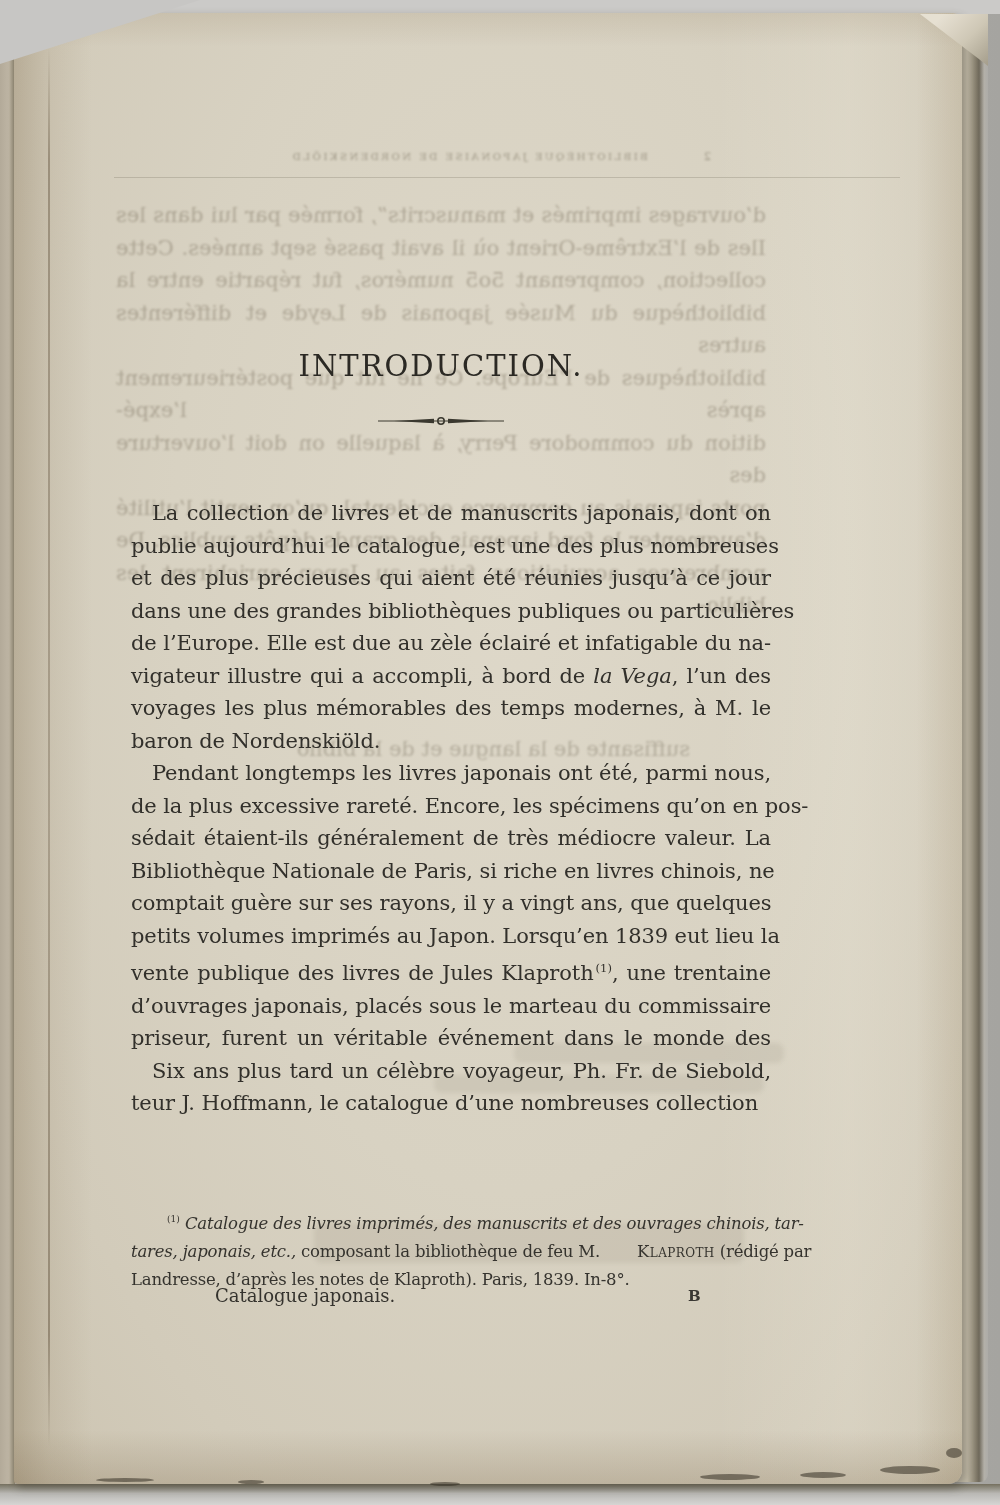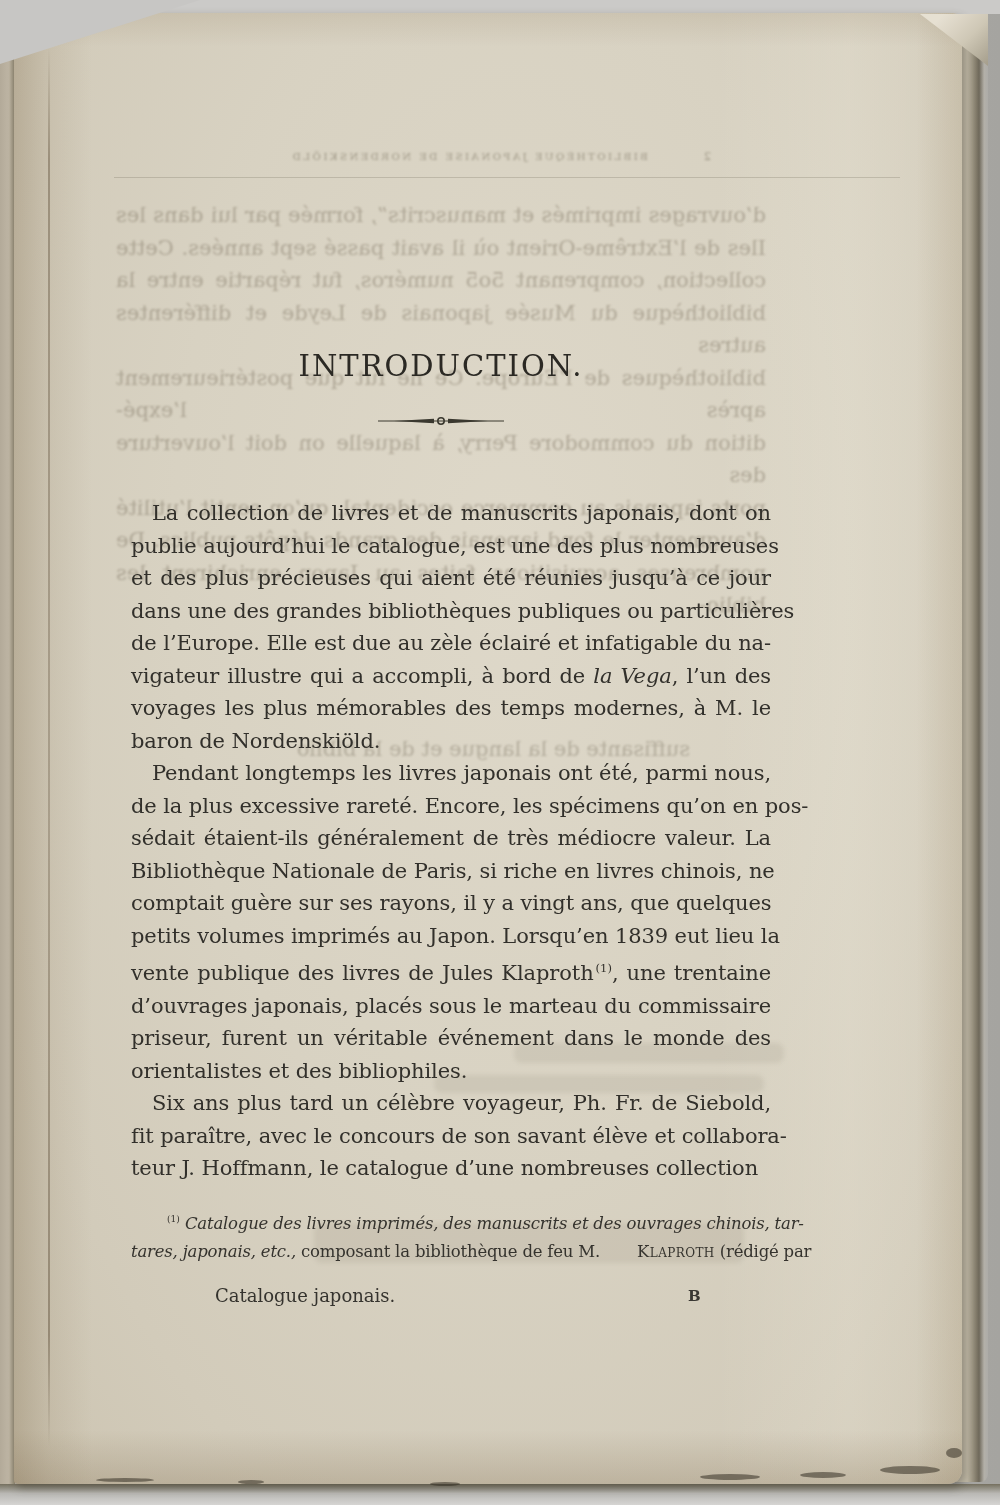--- a/index.html
+++ b/index.html
@@ -129,29 +129,28 @@
         <div class="line last"><span>baron de Nordenskiöld.</span></div>
         <div class="line indent"><span>Pendant longtemps les livres japonais ont été, parmi nous,</span></div>
         <div class="line"><span>de la plus excessive rareté. Encore, les spécimens qu’on en pos-</span></div>
         <div class="line"><span>sédait étaient-ils généralement de très médiocre valeur. La</span></div>
         <div class="line"><span>Bibliothèque Nationale de Paris, si riche en livres chinois, ne</span></div>
         <div class="line"><span>comptait guère sur ses rayons, il y a vingt ans, que quelques</span></div>
         <div class="line"><span>petits volumes imprimés au Japon. Lorsqu’en 1839 eut lieu la</span></div>
         <div class="line"><span>vente publique des livres de Jules Klaproth</span><span class="sup">(1)</span><span>, une trentaine</span></div>
         <div class="line"><span>d’ouvrages japonais, placés sous le marteau du commissaire</span></div>
         <div class="line"><span>priseur, furent un véritable événement dans le monde des</span></div>
-        <div class="line last"><span>orientalistes et des bibliophiles.</span></div>
         <div class="line indent"><span>Six ans plus tard un célèbre voyageur, Ph. Fr. de Siebold,</span></div>
-        <div class="line"><span>fit paraître, avec le concours de son savant élève et collabora-</span></div>
         <div class="line last"><span>teur J. Hoffmann, le catalogue d’une nombreuses collection</span></div>
       </div>
 
     <div class="abs footnote" id="footnote-root">
         <div class="line indent"><span class="sup">(1)</span><span> </span><span class="i">Catalogue des livres imprimés, des manuscrits et des ouvrages chinois, tar-</span></div>
         <div class="line"><span class="i">tares, japonais, etc.,</span><span> composant la bibliothèque de feu M. </span><span class="sc">Klaproth</span><span> (rédigé par</span></div>
+        <div class="line last"><span>Landresse, d’après les notes de Klaproth). Paris, 1839. In-8°.</span></div>
       </div>
 
     <div class="abs sig-left">Catalogue japonais.</div>
     <div class="abs sig-right">B</div>
   </div>
 
   <div class="abs surface-topleft"></div>
   <div class="abs corner-fold"></div>
   <div class="abs surface-bottom"></div>
 

